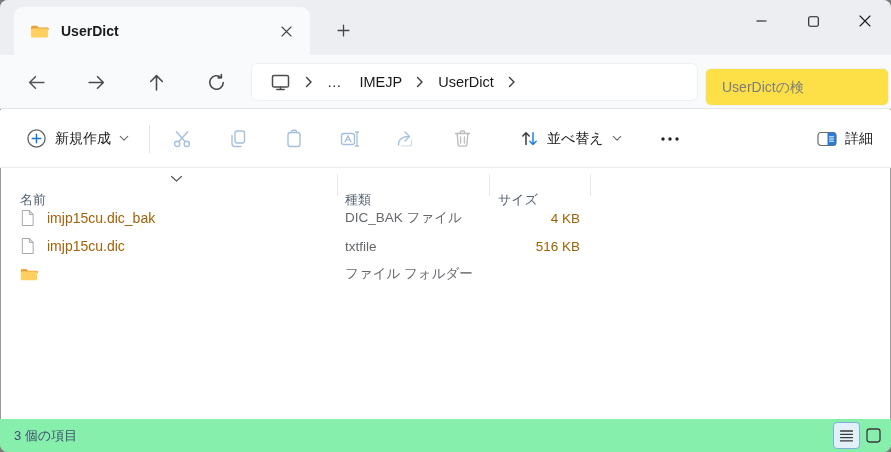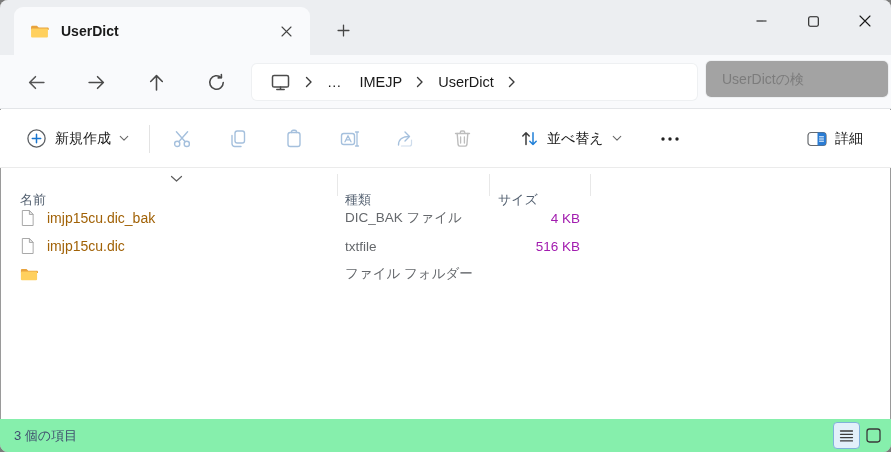--- a/index.html
+++ b/index.html
@@ -14,49 +14,49 @@
   .newtab-btn { position:absolute; left:327px; top:14px; width:32px; height:32px; border:none; background:transparent; display:flex; align-items:center; justify-content:center; border-radius:5px; cursor:pointer; }
   .win-controls { position:absolute; right:0; top:0; height:42px; display:flex; }
   .win-btn { width:52px; height:42px; border:none; background:transparent; display:flex; align-items:center; justify-content:center; cursor:pointer; }
 
   
   .navbar { position:absolute; left:0; top:55px; width:100%; height:54px; background:#f9fafc; border-bottom:1px solid #e3e5e8; }
   .nav-btn { position:absolute; top:8px; width:40px; height:38px; border:none; background:transparent; display:flex; align-items:center; justify-content:center; border-radius:5px; cursor:pointer; }
   .addressbar { position:absolute; left:252px; top:9px; width:445px; height:36px; background:#ffffff; border-radius:5px; box-shadow:0 0 0 1px #eef0f2; display:flex; align-items:center; }
   .crumb-seg { font-size:14.5px; color:#191919; padding:0 6px; background:transparent; border:none; cursor:pointer; border-radius:4px; line-height:34px; }
   .crumb-chev { display:flex; align-items:center; padding:0 8px; }
-  .searchbox { position:absolute; left:706px; top:6px; width:182px; height:36px; background:#a3a3a3; border-radius:5px; box-shadow:0 0 0 1px #eef0f2; display:flex; }
+  .searchbox { position:absolute; left:706px; top:14px; width:182px; height:36px; background:#fde047; border-radius:5px; box-shadow:0 0 0 1px #eef0f2; display:flex; }
   .search-input { flex:1; border:none; outline:none; background:transparent; font-size:14px; color:#333; padding-left:16px; font-family:inherit; }
   .search-input::placeholder { color:#7c7c7c; opacity:1; }
 
   
   .toolbar { position:absolute; left:0; top:110px; width:100%; height:58px; background:#ffffff; border-bottom:1px solid #ebebeb; display:flex; align-items:center; padding-left:20px; }
   .tool-btn { border:none; background:transparent; display:flex; align-items:center; gap:8px; cursor:pointer; border-radius:5px; padding:8px 6px; }
   .tool-label { font-size:14px; color:#1a1a1a; white-space:nowrap; }
   .tb-sep { width:1px; height:28px; background:#e3e3e3; margin-left:14px; }
   .icon-btn { width:56px; height:44px; border:none; background:transparent; display:flex; align-items:center; justify-content:center; border-radius:5px; cursor:pointer; }
   .more-btn { margin-left:20px; }
-  .details-btn { margin-left:auto; margin-right:22px; }
+  .details-btn { margin-left:auto; margin-right:12px; }
 
   
   .colheader { position:absolute; left:0; top:168px; width:100%; height:34px; }
   .sort-chev { position:absolute; left:170px; top:1px; }
   .col-label { position:absolute; top:23px; font-size:13px; color:#525f6f; }
   .col-name-label { left:20px; }
   .col-type-label { left:345px; }
   .col-size-label { left:498px; }
   .col-sep { position:absolute; top:6px; width:1px; height:22px; background:#e8e8e8; }
 
   
   .filelist { position:absolute; left:0; top:204px; width:100%; }
   .file-row { position:relative; height:28px; display:flex; align-items:center; padding-left:20px; cursor:default; }
   .row-icon { width:20px; display:flex; align-items:center; }
   .row-name { font-size:14px; color:#a16207; margin-left:7px; }
   .row-type { position:absolute; left:345px; font-size:13.5px; color:#65686c; }
-  .row-size { position:absolute; left:486px; width:94px; text-align:right; font-size:13.5px; color:#a21caf; }
+  .row-size { position:absolute; left:486px; width:94px; text-align:right; font-size:13.5px; color:#a16207; }
 
   
   .statusbar { position:absolute; left:0; bottom:0; width:100%; height:33px; background:#86efac; }
   .status-count { position:absolute; left:14px; top:8px; font-size:13px; color:#3f4e6e; }
   .view-toggle { position:absolute; bottom:3px; border-radius:4px; display:flex; align-items:center; justify-content:center; cursor:pointer; background:transparent; border:1px solid transparent; }
   .view-details { right:31px; width:27px; height:27px; background:#e2f0fa; border:1px solid #7fb2da; }
   .view-icons { right:6px; width:23px; height:27px; }
 </style>
 </head>
 <body>

